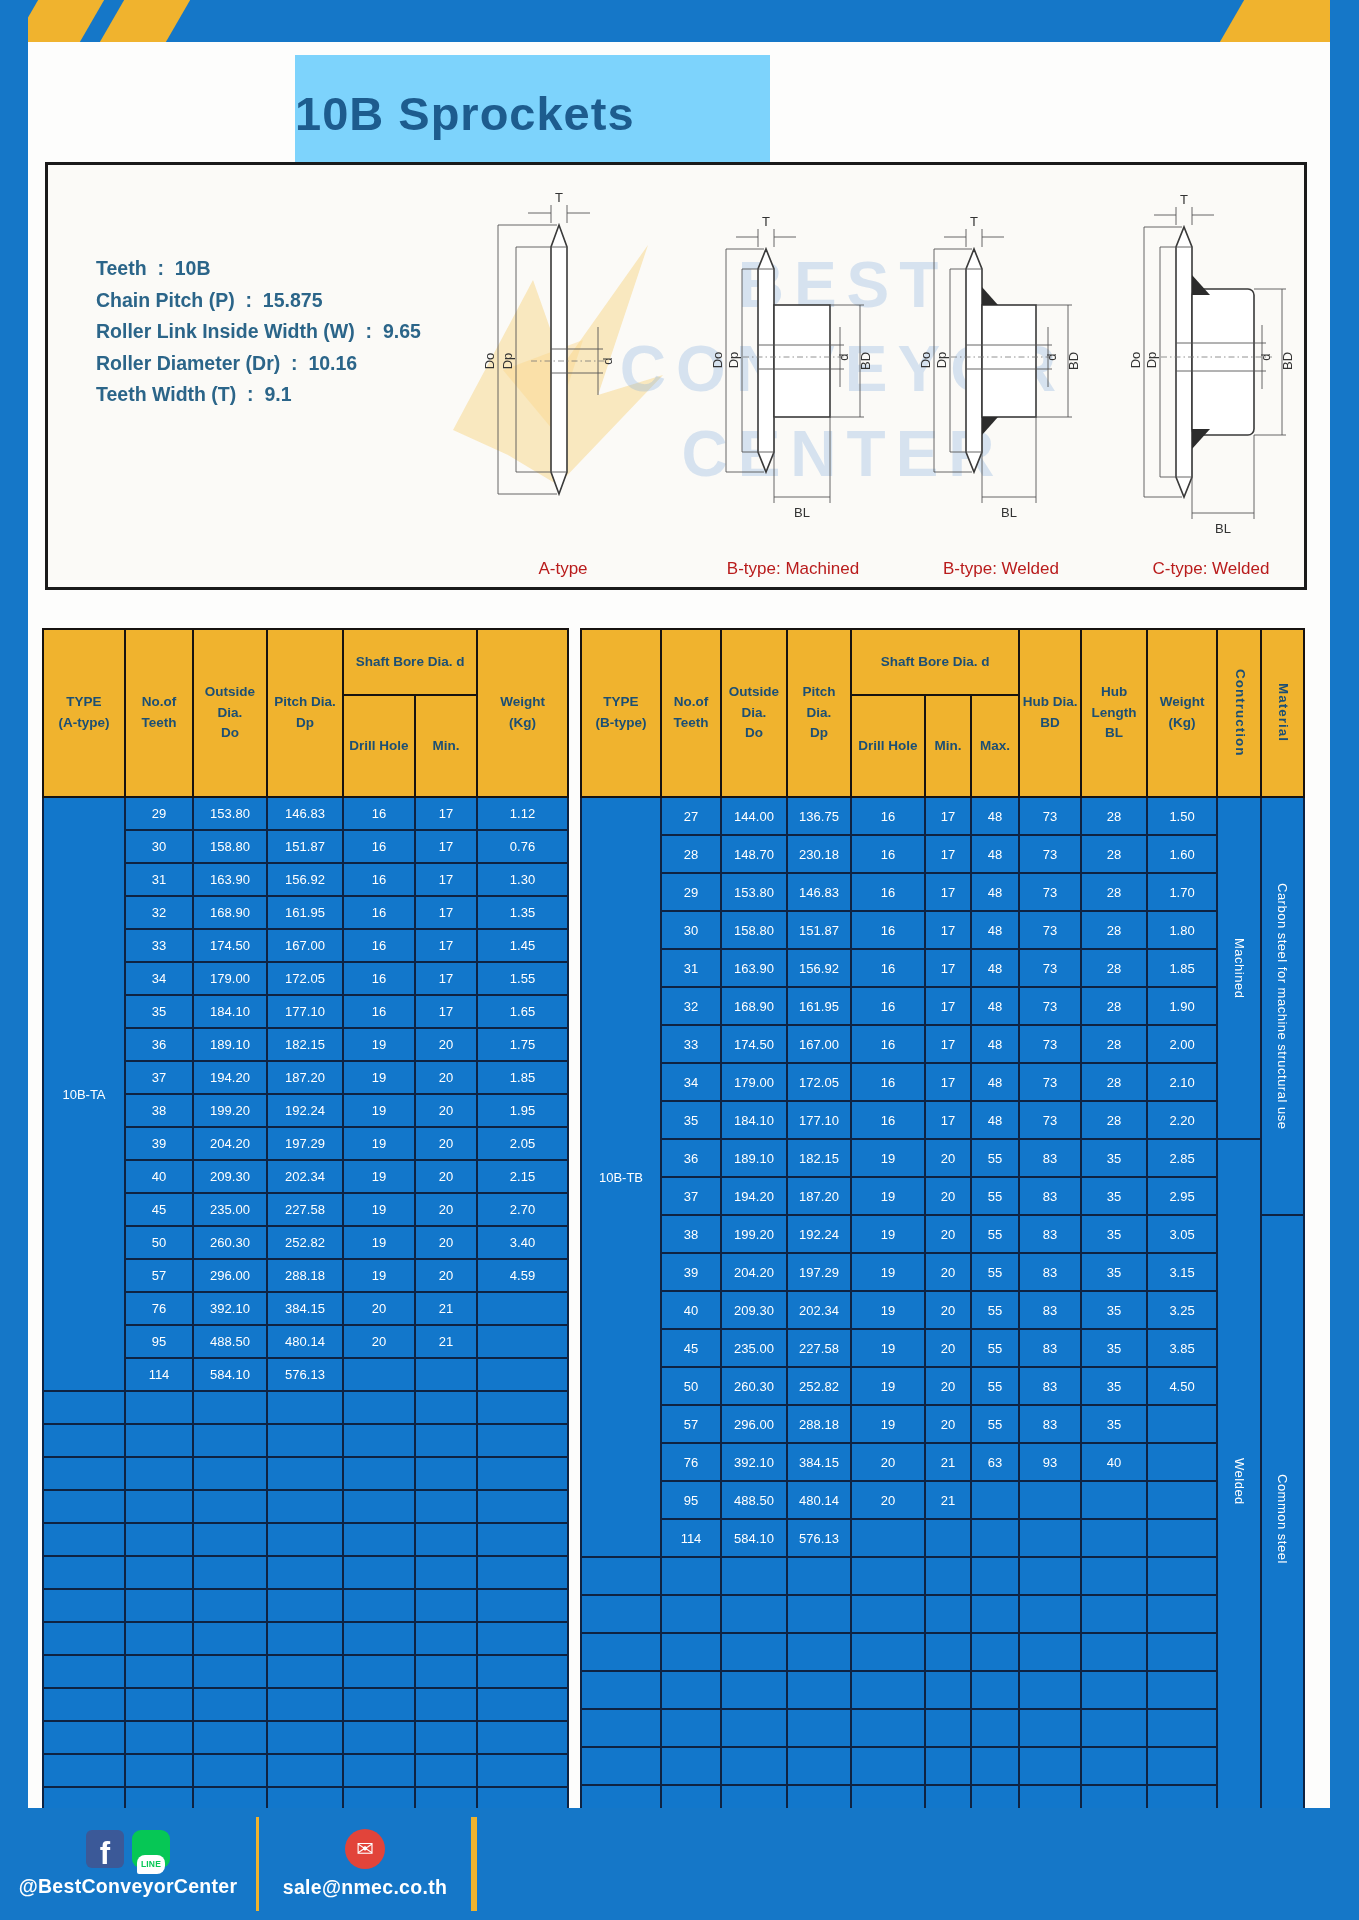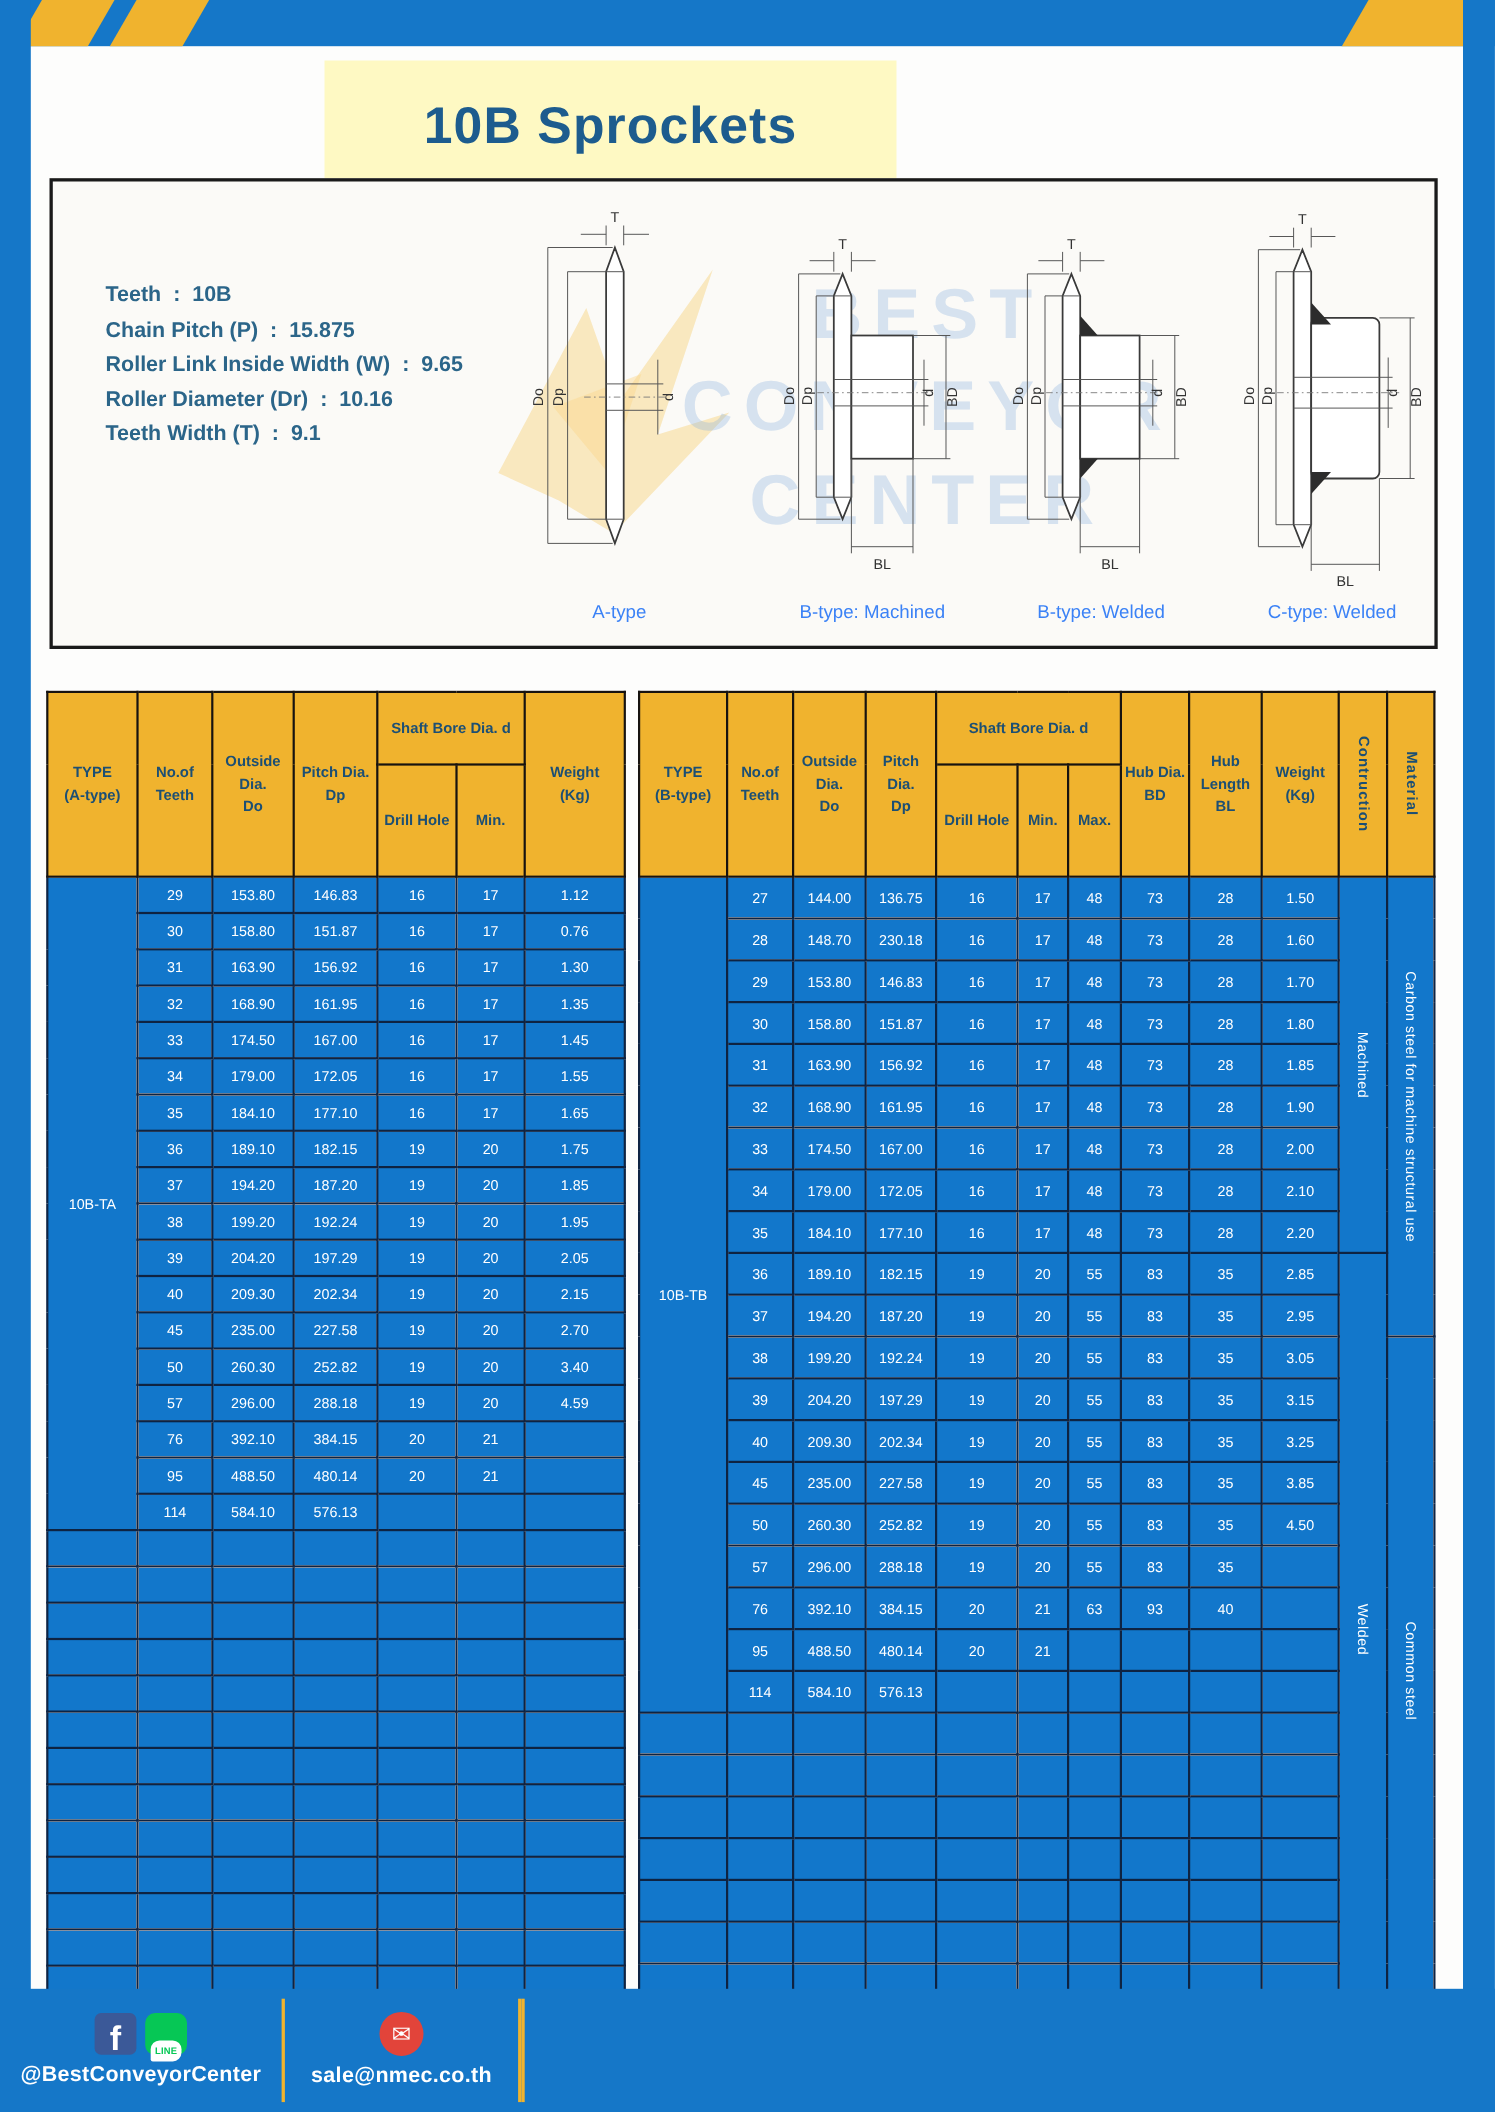--- a/index.html
+++ b/index.html
@@ -11,40 +11,40 @@
   
   .top-band { position:absolute; left:0; top:0; width:100%; height:42px; background:#1577c8; overflow:hidden; }
   .stripe { position:absolute; top:-4px; height:50px; background:#f0b32e; transform:skewX(-30deg); }
   .stripe.s1 { left:26px;  width:66px; }
   .stripe.s2 { left:112px; width:66px; }
   .stripe.s3 { left:1232px; width:112px; }
   .frame-left  { position:absolute; left:0; top:0; width:28px; height:100%; background:#1577c8; }
   .frame-right { position:absolute; right:0; top:0; width:29px; height:100%; background:#1577c8; }
   
   .title-box {
-    position:absolute; left:295px; top:55px; width:520px; height:117px;
-    background:#fef9c3; display:flex; align-items:center; justify-content:center;
+    position:absolute; left:295px; top:55px; width:475px; height:117px;
+    background:#7dd3fc; display:flex; align-items:center; 
   }
   .title-box span { font-size:47px; font-weight:bold; color:#1d5c8e; letter-spacing:1px; }
   
   .diagram-box {
     position:absolute; left:45px; top:162px; width:1262px; height:428px;
     background:#fbfaf7; border:3px solid #1a1a1a; box-sizing:border-box;
   }
   .specs { position:absolute; left:48px; top:88px; z-index:2; }
   .spec-line { font-size:19.5px; font-weight:bold; color:#2b6589; line-height:1.62; white-space:pre; }
   .watermark {
     position:absolute; left:555px; top:78px; width:480px; z-index:0;
     text-align:center; font-weight:bold; font-size:64px; letter-spacing:10px;
     color:rgba(128,172,221,0.30); line-height:1.32; user-select:none;
   }
   .bird { position:absolute; left:365px; top:55px; z-index:0; }
   .diag { position:absolute; top:12px; width:190px; z-index:1; display:flex; flex-direction:column; align-items:center; }
   .diag.d1 { left:420px; } .diag.d2 { left:650px; } .diag.d3 { left:858px; } .diag.d4 { left:1068px; }
-  .diag-label { margin-top:2px; font-size:17px; color:#3b82f6; }
+  .diag-label { margin-top:14px; font-size:17px; color:#b91c1c; }
   .diag svg { display:block; }
   .part   { fill:#ffffff; stroke:#3a3a3a; stroke-width:1.6; }
   .weld   { fill:#2c2c2c; stroke:none; }
   .dim    { stroke:#555; stroke-width:0.9; fill:none; }
   .cline  { stroke:#777; stroke-width:0.8; stroke-dasharray:6 3 1.5 3; fill:none; }
   .dtext  { font-size:13px; fill:#333; font-family:"Liberation Sans",sans-serif; }
   
   table.data-table {
     position:absolute; border-collapse:collapse; table-layout:fixed;
     background:#ffffff;

